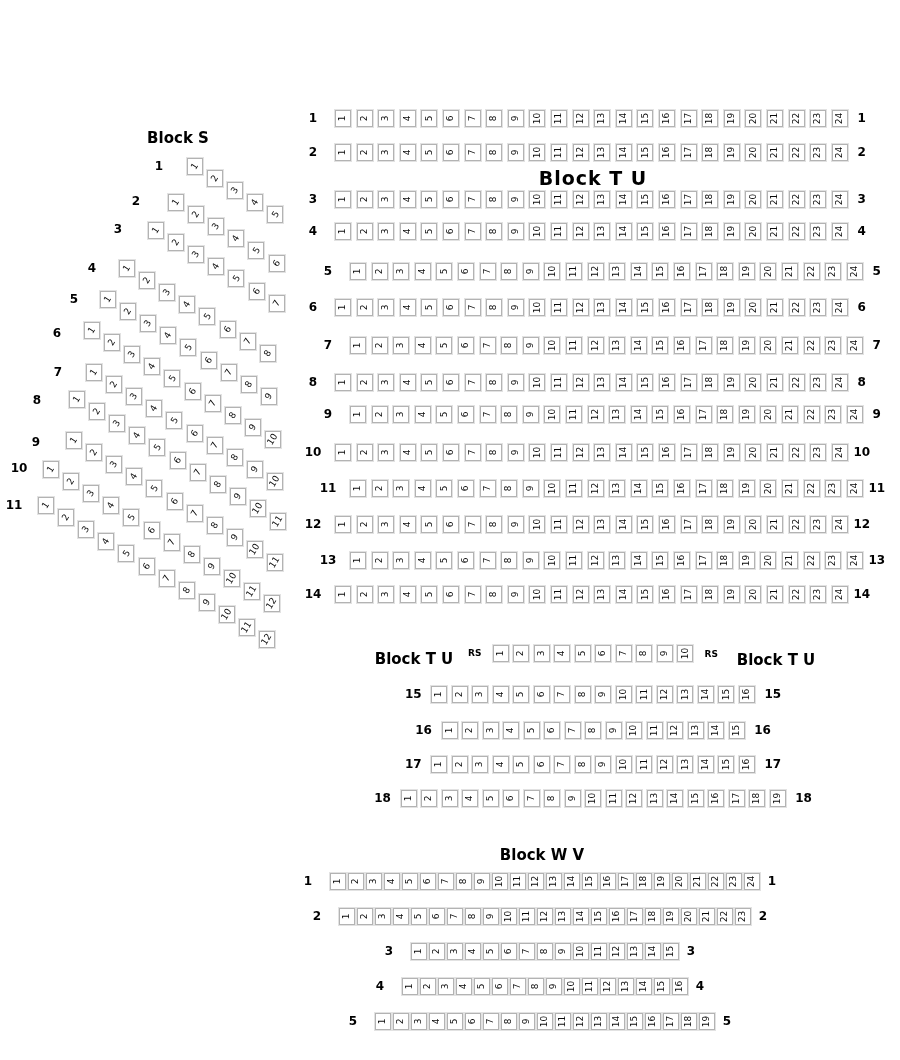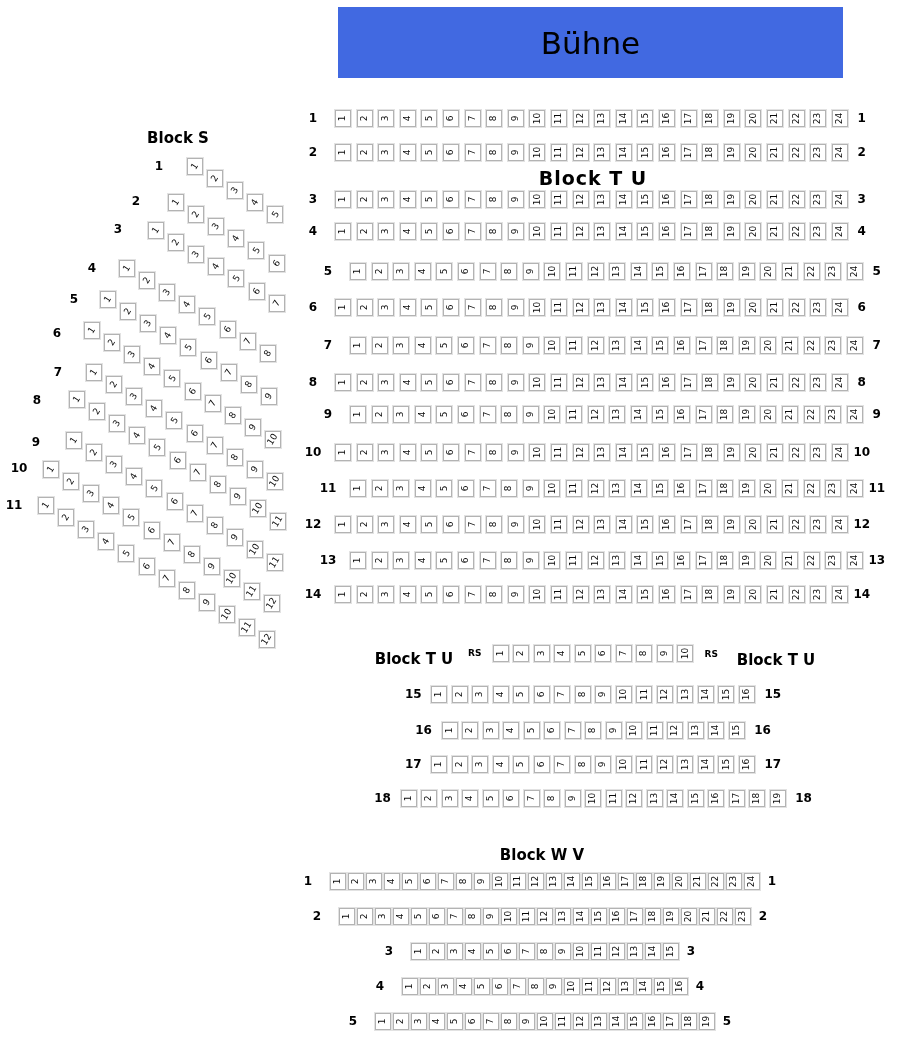--- a/index.html
+++ b/index.html
@@ -34,23 +34,20 @@
   .rslabel{
     position:absolute;transform:translate(-50%,-50%);
     font-size:9px;font-weight:700;line-height:1;white-space:nowrap;
   }
 </style>
 </head>
 <body>
 
 <div class="canvas" id="cv">
 
-  <div class="stage" id="stage" style="background: rgb(65, 105, 225);">
-    <span class="stage-label">Bühne</span>
-  </div>
 
   <div class="blocktitle" id="t-s" style="left: 178px; top: 138px;">Block S</div>
   <div class="blocktitle big" id="t-tu" style="left: 593px; top: 178px;">Block T U</div>
 
   <div class="blocktitle" id="t-tur-l" style="left: 414px; top: 659px;">Block T U</div>
   <div class="rslabel" id="rs-l" style="left: 474.75px; top: 653px;">RS</div>
   <div class="rslabel" id="rs-r" style="left: 711.25px; top: 654px;">RS</div>
   <div class="blocktitle" id="t-tur-r" style="left: 776px; top: 660px;">Block T U</div>
 
   <div class="blocktitle" id="t-wv" style="left: 542px; top: 855px;">Block W V</div>

